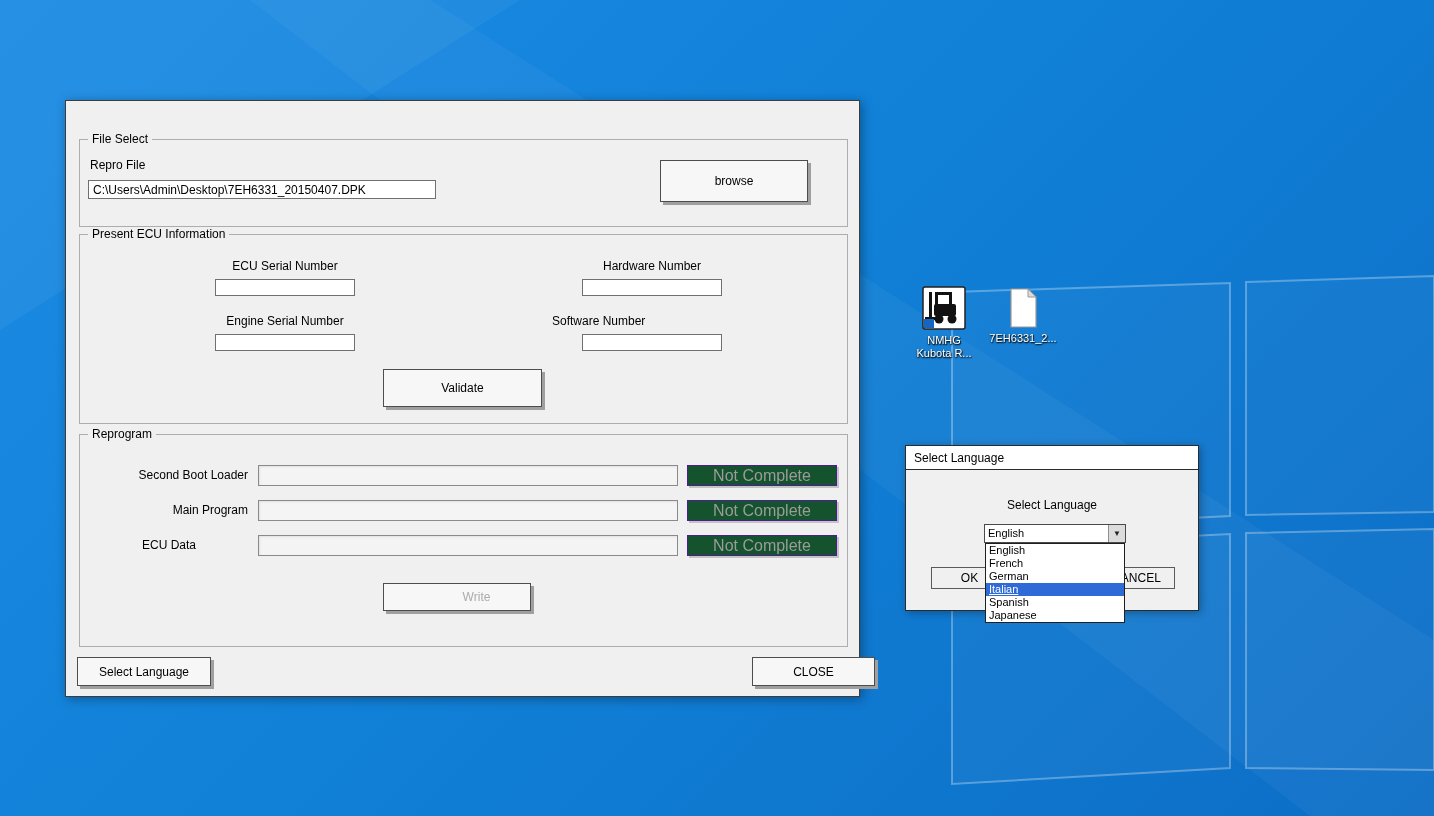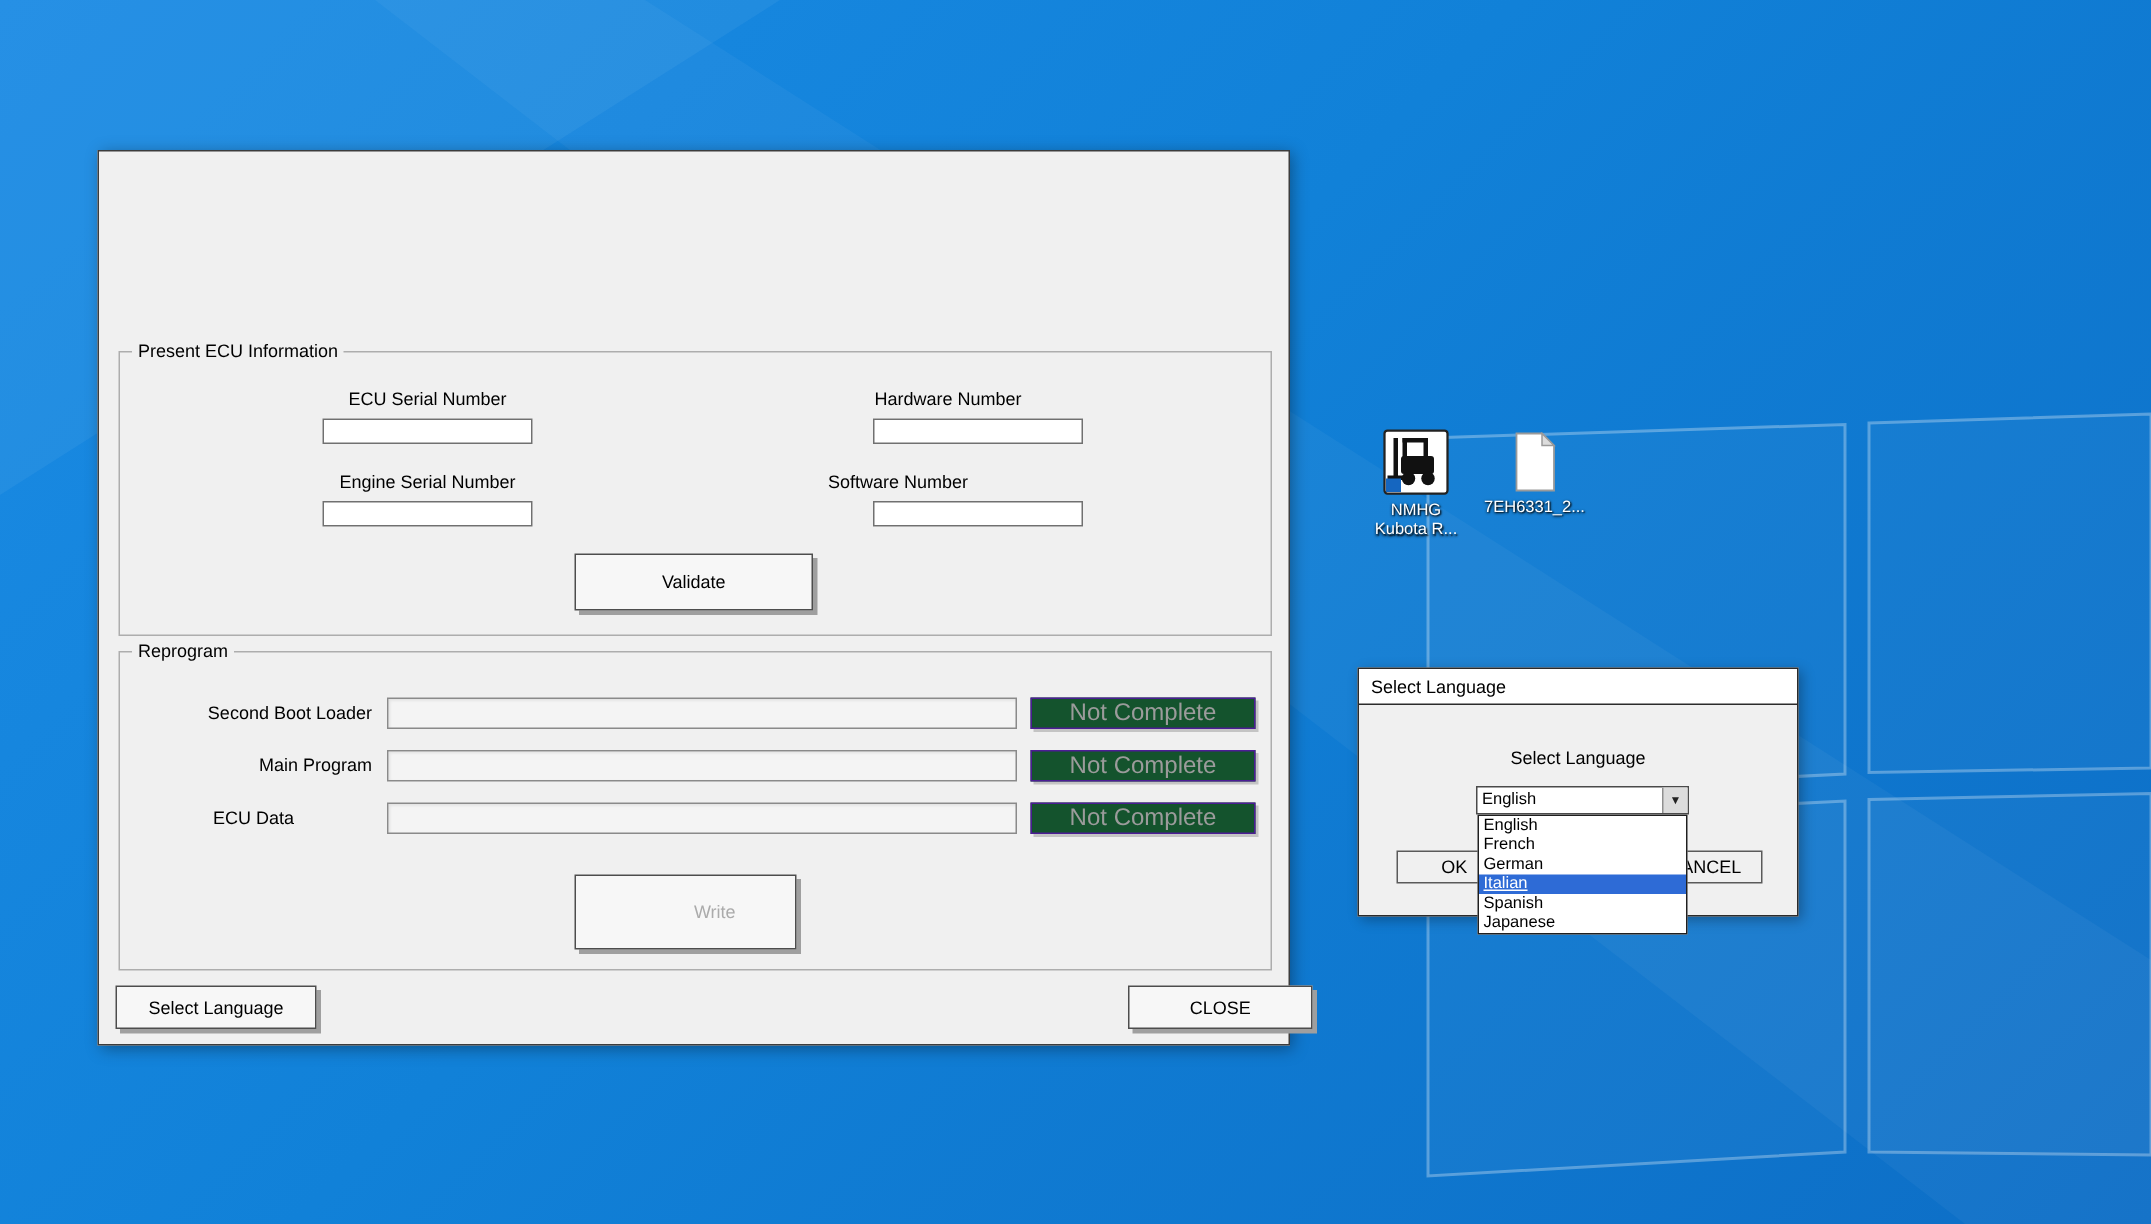--- a/index.html
+++ b/index.html
@@ -152,28 +152,34 @@
     <path d="M4 1 L21 1 L29 9 L29 39 L4 39 Z" fill="#ffffff" stroke="#9a9a9a" stroke-width="1.2"></path>
     <path d="M21 1 L21 9 L29 9 Z" fill="#dcdcdc" stroke="#9a9a9a" stroke-width="1"></path>
   </svg>
   <div class="caption">
     <div>7EH6331_2...</div>
   </div>
 </div>
 
 <div class="window" style="left:65px; top:100px; width:795px; height:597px;">
 
+  <div class="groupbox" style="left:13px; top:38px; width:769px; height:88px;">
+    <span class="legend">File Select</span>
+    <span class="lbl" style="left:10px; top:18px;">Repro File</span>
+    <input class="sunken-input" style="left: 8px; top: 40px; width: 348px; height: 19px;" value="C:\Users\Admin\Desktop\7EH6331_20150407.DPK">
+    <div class="win-btn" style="left:580px; top:20px; width:148px; height:42px;">browse</div>
+  </div>
 
   <div class="groupbox" style="left:13px; top:133px; width:769px; height:190px;">
     <span class="legend">Present ECU Information</span>
 
     <span class="lbl" style="left:105px; top:24px; width:200px; text-align:center;">ECU Serial Number</span>
     <input class="sunken-input" style="left: 135px; top: 44px; width: 140px; height: 17px;" value="">
 
-    <span class="lbl" style="left:452px; top:24px; width:200px; text-align:center;">Hardware Number</span>
+    <span class="lbl" style="left:472px; top:24px; width:200px; text-align:center;">Hardware Number</span>
     <input class="sunken-input" style="left: 502px; top: 44px; width: 140px; height: 17px;" value="">
 
     <span class="lbl" style="left:105px; top:79px; width:200px; text-align:center;">Engine Serial Number</span>
     <input class="sunken-input" style="left: 135px; top: 99px; width: 140px; height: 17px;" value="">
 
     <span class="lbl" style="left:472px; top:79px; width:200px; ">Software Number</span>
     <input class="sunken-input" style="left: 502px; top: 99px; width: 140px; height: 17px;" value="">
 
     <div class="win-btn" style="left:303px; top:134px; width:159px; height:38px;">Validate</div>
   </div>
@@ -186,21 +192,21 @@
     <div class="status-box" style="left:607px; top:30px; width:150px; height:21px;">Not Complete</div>
 
     <span class="lbl" style="left:10px; top:68px; width:158px; text-align:right;">Main Program</span>
     <div class="progress-empty" style="left:178px; top:65px; width:420px; height:21px;"></div>
     <div class="status-box" style="left:607px; top:65px; width:150px; height:21px;">Not Complete</div>
 
     <span class="lbl" style="left:10px; top:103px; width:158px; text-align:center;">ECU Data</span>
     <div class="progress-empty" style="left:178px; top:100px; width:420px; height:21px;"></div>
     <div class="status-box" style="left:607px; top:100px; width:150px; height:21px;">Not Complete</div>
 
-    <div class="win-btn disabled" style="left:303px; top:148px; width:148px; height:50px;padding-left:39px;">Write</div>
+    <div class="win-btn disabled" style="left:303px; top:148px; width:148px; height:28px;padding-left:39px;">Write</div>
   </div>
 
   <div class="win-btn" style="left:11px; top:556px; width:134px; height:29px;">Select Language</div>
   <div class="win-btn" style="left:686px; top:556px; width:123px; height:29px;">CLOSE</div>
 </div>
 
 <div id="language-dialog">
   <div class="titlebar">
     <span>Select Language</span>
   </div>

